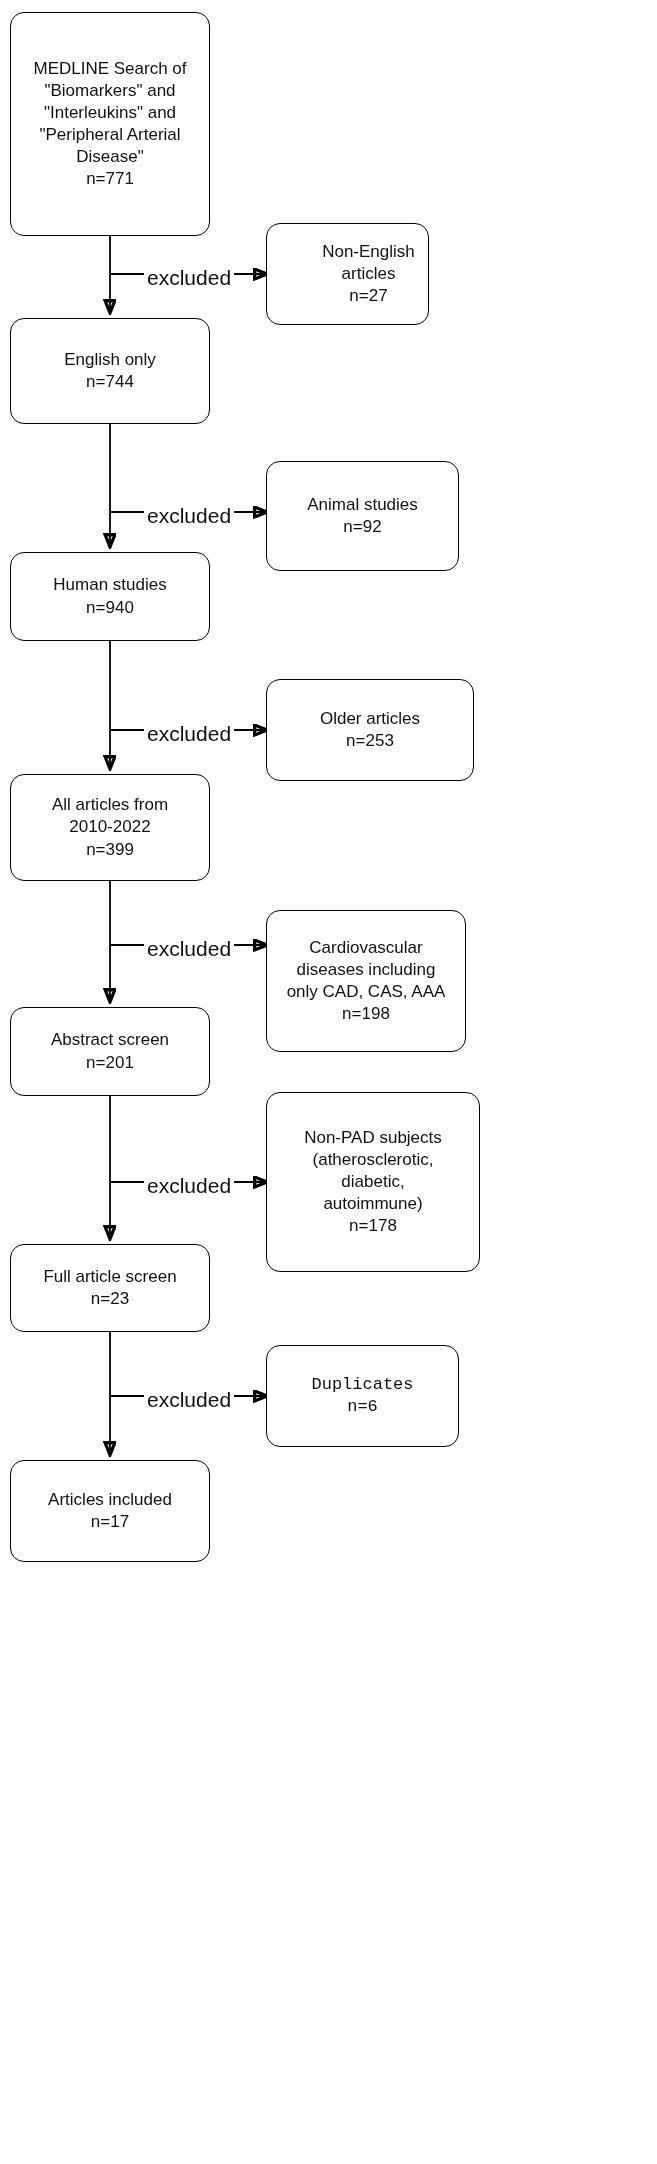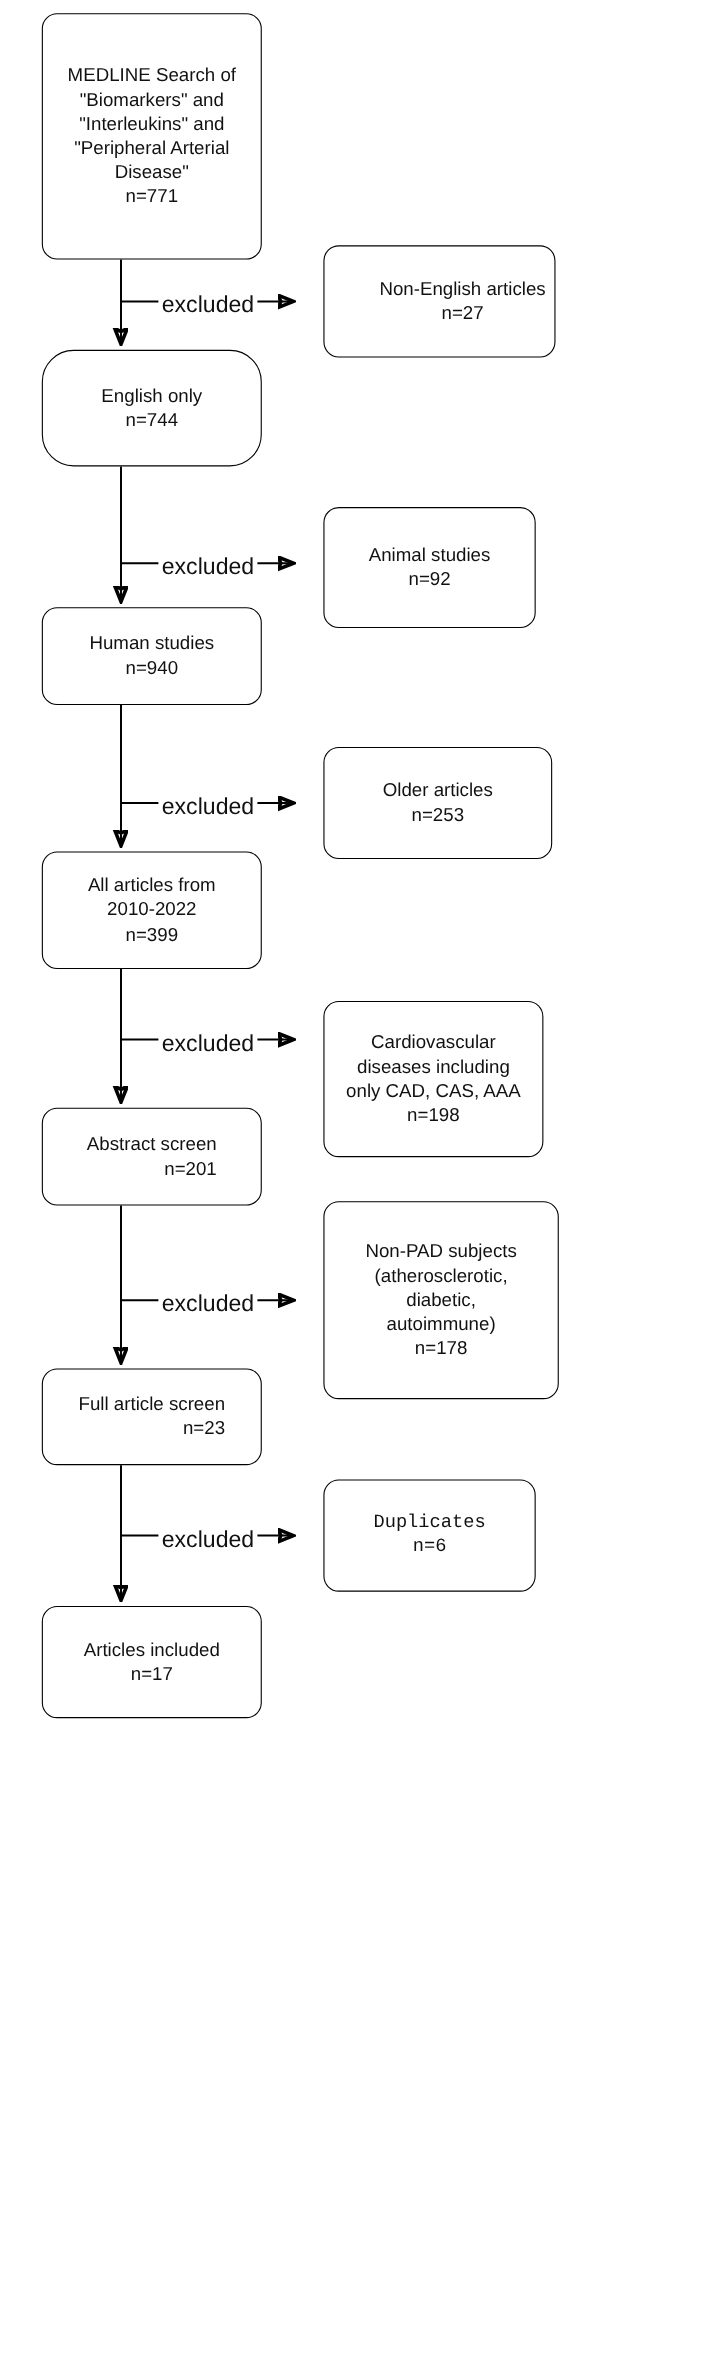--- a/index.html
+++ b/index.html
@@ -24,21 +24,20 @@
     display: flex;
     align-items: center;
     justify-content: center;
     text-align: center;
     color: #111111;
     font-size: 17px;
     line-height: 1.30;
     padding: 4px 6px;
     white-space: pre-line;
     z-index: 2;
-    margin-left: 28px;
   }
   .edge-label {
     position: absolute;
     background: #ffffff;
     color: #111111;
     font-size: 21px;
     line-height: 1;
     padding: 1px 3px;
     z-index: 3;
     white-space: nowrap;
@@ -85,40 +84,40 @@
     <line x1="110" y1="1396" x2="266" y2="1396" marker-end="url(#arrow)"></line>
   </svg>
 
   <div class="node" style="left:10px; top:12px; width:200px; height:224px;">MEDLINE Search of
 "Biomarkers" and
 "Interleukins" and
 "Peripheral Arterial
 Disease"
 n=771</div>
 
-  <div class="node" style="left:10px; top:318px; width:200px; height:106px;border-radius:29px;">English only
+  <div class="node" style="left:10px; top:318px; width:200px; height:106px;">English only
 n=744</div>
 
   <div class="node" style="left:10px; top:552px; width:200px; height:89px;">Human studies
 n=940</div>
 
   <div class="node" style="left:10px; top:774px; width:200px; height:107px;">All articles from
 2010-2022
 n=399</div>
 
-  <div class="node" style="left:10px; top:1007px; width:200px; height:89px;text-align:right;">Abstract screen
+  <div class="node" style="left:10px; top:1007px; width:200px; height:89px;">Abstract screen
 n=201</div>
 
-  <div class="node" style="left:10px; top:1244px; width:200px; height:88px;text-align:right;">Full article screen
+  <div class="node" style="left:10px; top:1244px; width:200px; height:88px;">Full article screen
 n=23</div>
 
   <div class="node" style="left:10px; top:1460px; width:200px; height:102px;">Articles included
 n=17</div>
 
-  <div class="node" style="left:266px; top:223px; width:211px; height:102px;padding-left:48px;">Non-English articles
+  <div class="node" style="left:266px; top:223px; width:163px; height:102px;padding-left:48px;">Non-English articles
 n=27</div>
 
   <div class="node" style="left:266px; top:461px; width:193px; height:110px;text-align:center;">Animal studies
 n=92</div>
 
   <div class="node" style="left:266px; top:679px; width:208px; height:102px;">Older articles
 n=253</div>
 
   <div class="node" style="left:266px; top:910px; width:200px; height:142px;">Cardiovascular
 diseases including

